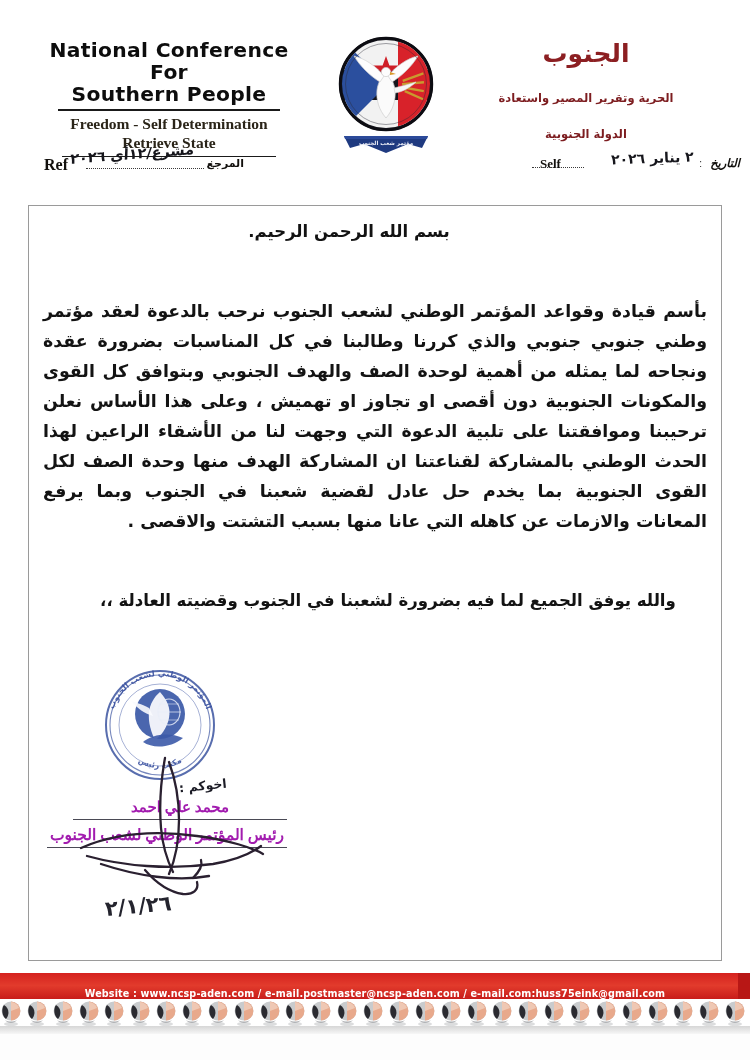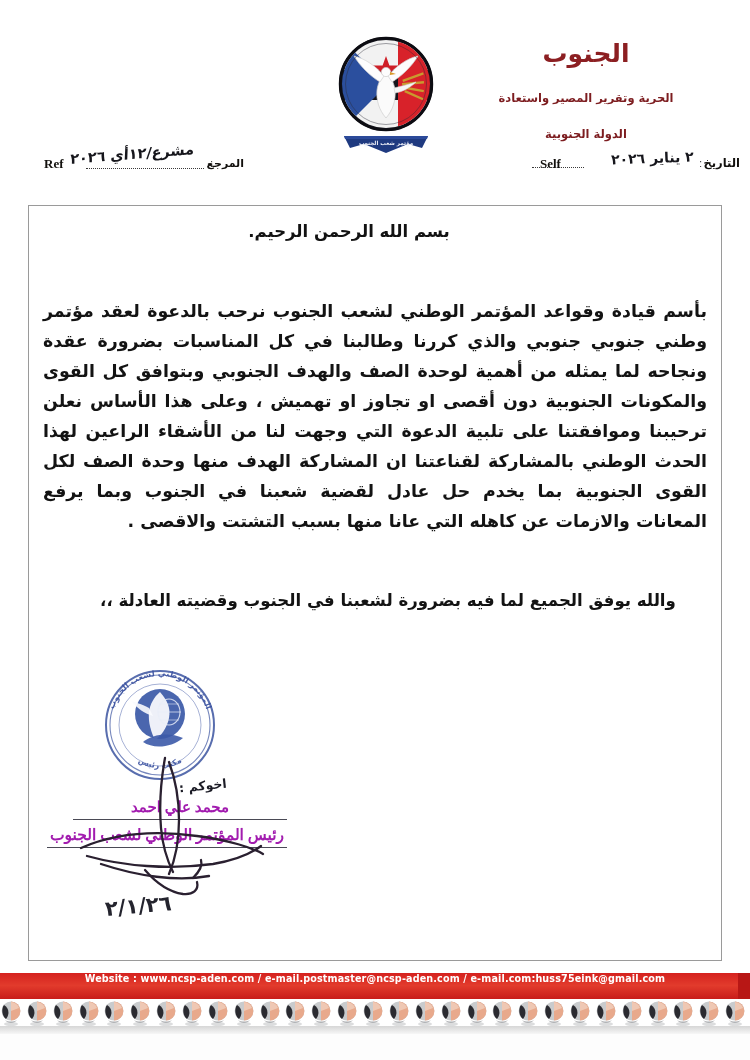--- a/index.html
+++ b/index.html
@@ -90,21 +90,21 @@
   }
   .ref-dots {
     position: absolute;
     left: 42px; right: 40px; top: 20px;
     border-bottom: 1.4px dotted #3a3a3a;
   }
   .ref-en {
     position: absolute;
     left: 0; top: 8px;
     font-family: "Liberation Serif", serif;
-    font-size: 13px;
+    font-size: 16px;
     font-weight: bold;
     color: #12100d;
   }
   .ref-hand {
     position: absolute;
     left: 26px; top: -2px;
     font-family: "DejaVu Sans", sans-serif;
     font-size: 14.5px;
     font-weight: bold;
     color: #16161c;
@@ -159,20 +159,21 @@
     height: 26px;
     direction: rtl;
   }
   .date-label {
     position: absolute;
     right: 0; top: 6px;
     font-family: "DejaVu Sans", sans-serif;
     font-weight: bold;
     font-size: 11.5px;
     color: #12100d;
+    font-style: italic;
   }
   .date-colon {
     position: absolute;
     right: 38px; top: 8px;
     font-size: 10px;
     color: #2a2a2a;
   }
   .date-en {
     position: absolute;
     left: 10px; top: 6px;
@@ -329,21 +330,21 @@
 
   
   .footer-bar {
     position: absolute;
     left: 0;
     top: 973px;
     width: 750px;
     height: 26px;
     background: linear-gradient(180deg, #d5221f 0%, #e23b2c 48%, #c81c1a 100%);
     display: flex;
-    align-items: flex-start;
+    align-items: flex-end;
     justify-content: center;
   }
   .footer-text {
     font-family: "DejaVu Sans", sans-serif;
     font-weight: bold;
     font-size: 9.6px;
     color: #ffffff;
     letter-spacing: 0.15px;
     white-space: nowrap;
   }
@@ -388,20 +389,28 @@
     background: #fdfdfd;
   }
 </style>
 </head>
 <body>
 
 <div class="page">
 
   <div class="header">
 
+    <div class="hdr-en">
+      <div class="hdr-en-title">National Conference For</div>
+      <div class="hdr-en-title">Southern People</div>
+      <div class="hdr-en-rule"></div>
+      <div class="hdr-en-sub">Freedom - Self Determination</div>
+      <div class="hdr-en-sub">Retrieve State</div>
+      <div class="hdr-en-rule2"></div>
+    </div>
 
     <div class="ref-line">
       <span class="ref-label">المرجع</span>
       <span class="ref-colon">:</span>
       <span class="ref-dots"></span>
       <span class="ref-en">Ref</span>
       <span class="ref-hand">مشرع/١٢أي ٢٠٢٦</span>
     </div>
 
     <div class="logo-wrap">

